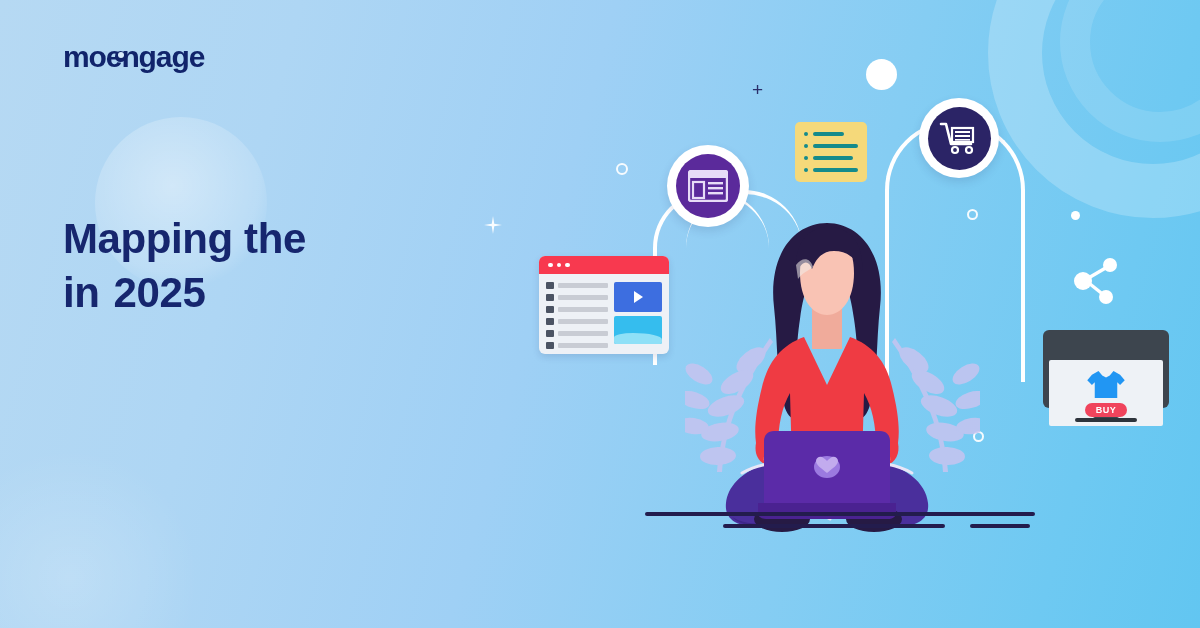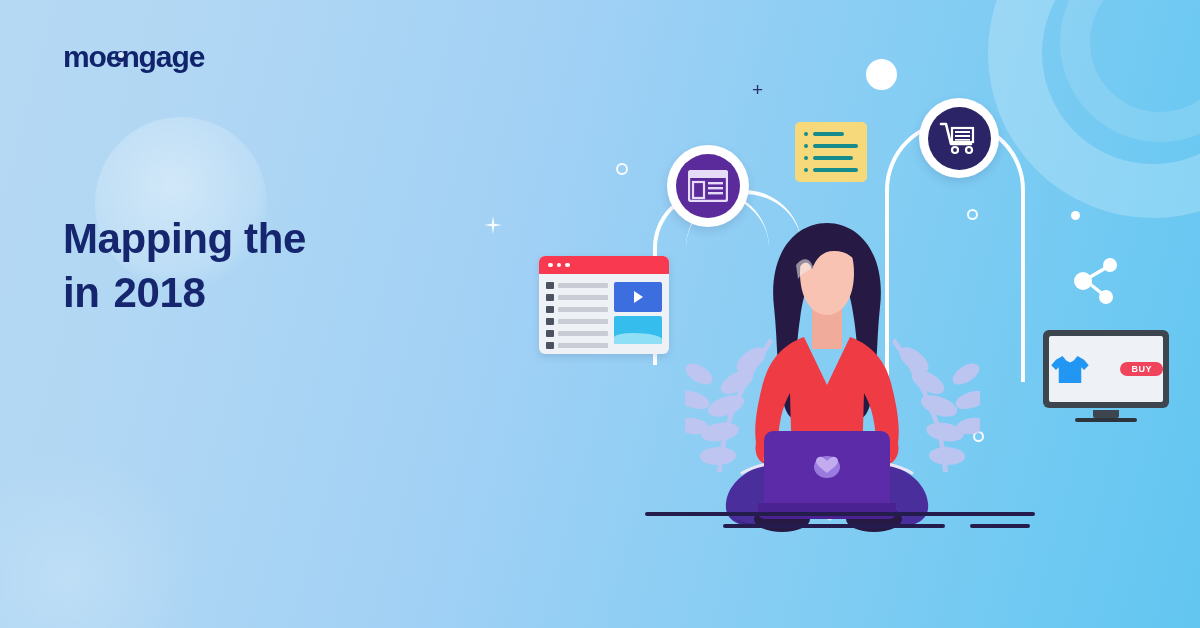--- a/index.html
+++ b/index.html
@@ -130,21 +130,21 @@
   .browser .play { width:0;height:0;border-left:9px solid #fff;border-top:6px solid transparent;border-bottom:6px solid transparent; }
   .browser .pic { height:28px; background:#35bdee; border-radius:2px; position:relative; overflow:hidden; }
   .browser .pic:after{content:"";position:absolute;left:0;bottom:0;width:100%;height:11px;background:#8fe0f7;border-radius:40% 60% 0 0;}
   
   .monitor { position:absolute; left:573px; top:330px; width:126px; height:100px; }
   .monitor .screen {
     width:126px; height:78px; border-radius:6px;
     background:#3d454e; padding:6px;
   }
   .monitor .view { width:100%; height:100%; background:#eef2f6; border-radius:2px;
-    display:flex; flex-direction:row; align-items:center; justify-content:space-between; gap:4px; }
+    display:flex; flex-direction:column; align-items:center; justify-content:center; gap:4px;margin-top:24px; }
   .monitor .shirt { width:42px; height:30px; position:relative; }
   .monitor .buy {
     background:#f0445c; color:#fff; font-size:9px; font-weight:bold;
     letter-spacing:.5px; padding:2px 11px; border-radius:9px;
   }
   .monitor .neck { width:26px; height:8px; background:#3d454e; margin:2px auto 0; border-radius:0 0 2px 2px; }
   .monitor .base { width:62px; height:4px; background:#2d343c; margin:0 auto; border-radius:2px; }
   
   .share { position:absolute; left:595px; top:252px; width:60px; height:58px; }
   
@@ -171,21 +171,21 @@
   <div class="bg-blob-bl"></div>
 
   <div class="logo">
     <span class="mark">moengage</span>
     <span class="eye"></span>
   </div>
 
   <h1 class="headline">
     <span class="ln">Mapping the</span>
     <span class="ln">
-      <span>in</span><span class="yr">2018</span>
+      <span>in</span><span class="yr">2025</span>
     </span>
   </h1>
 
   <div class="stage">
 
     <div class="arch arch-left"></div>
     <div class="arch arch-left2"></div>
     <div class="arch arch-right"></div>
 
     <div class="moon"></div>

